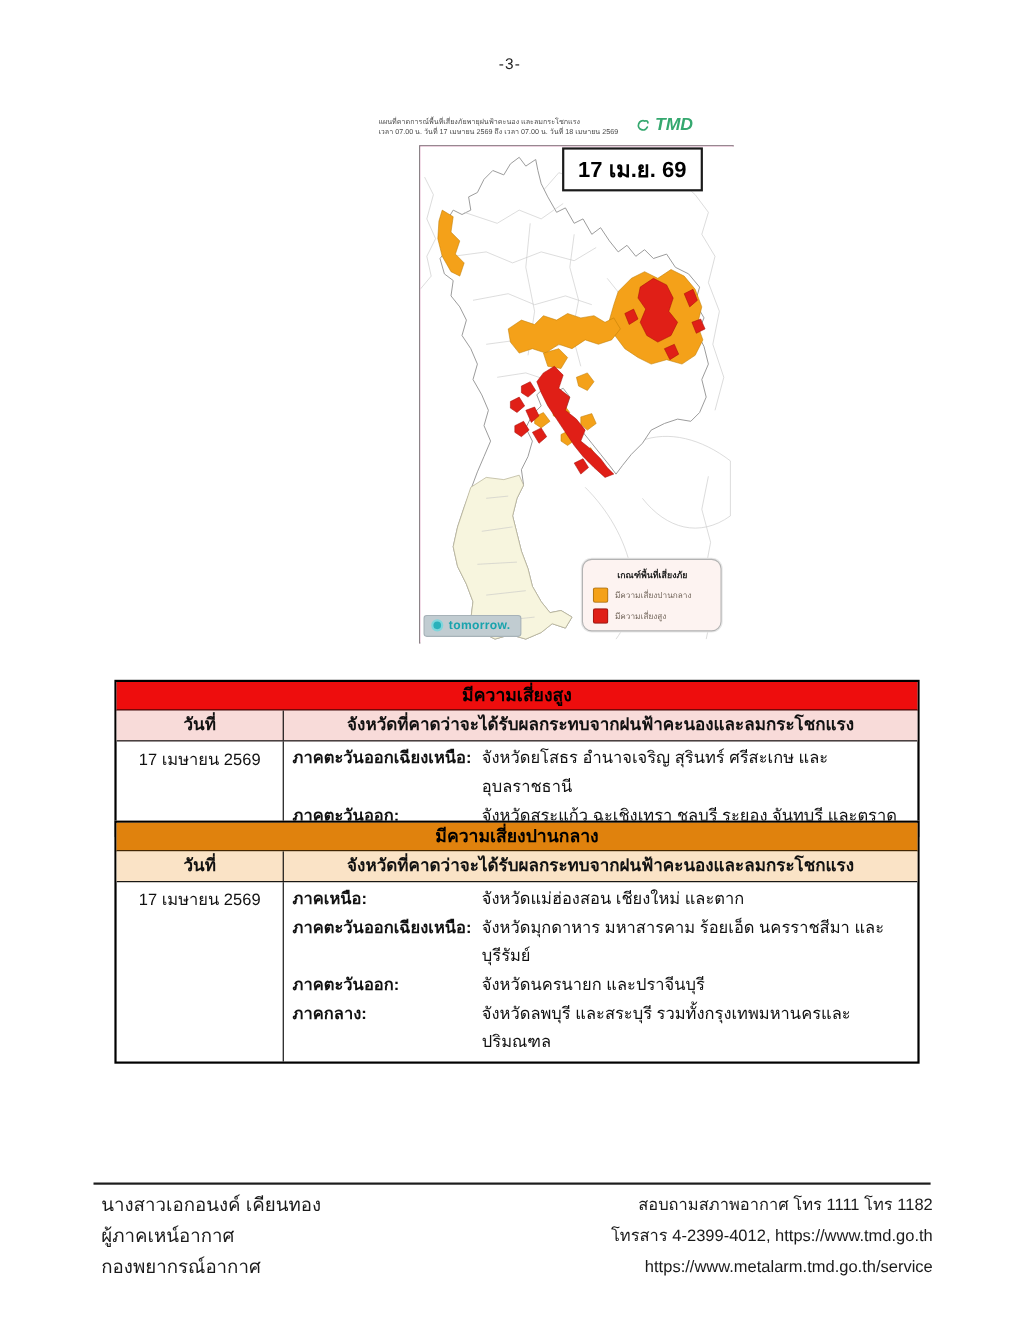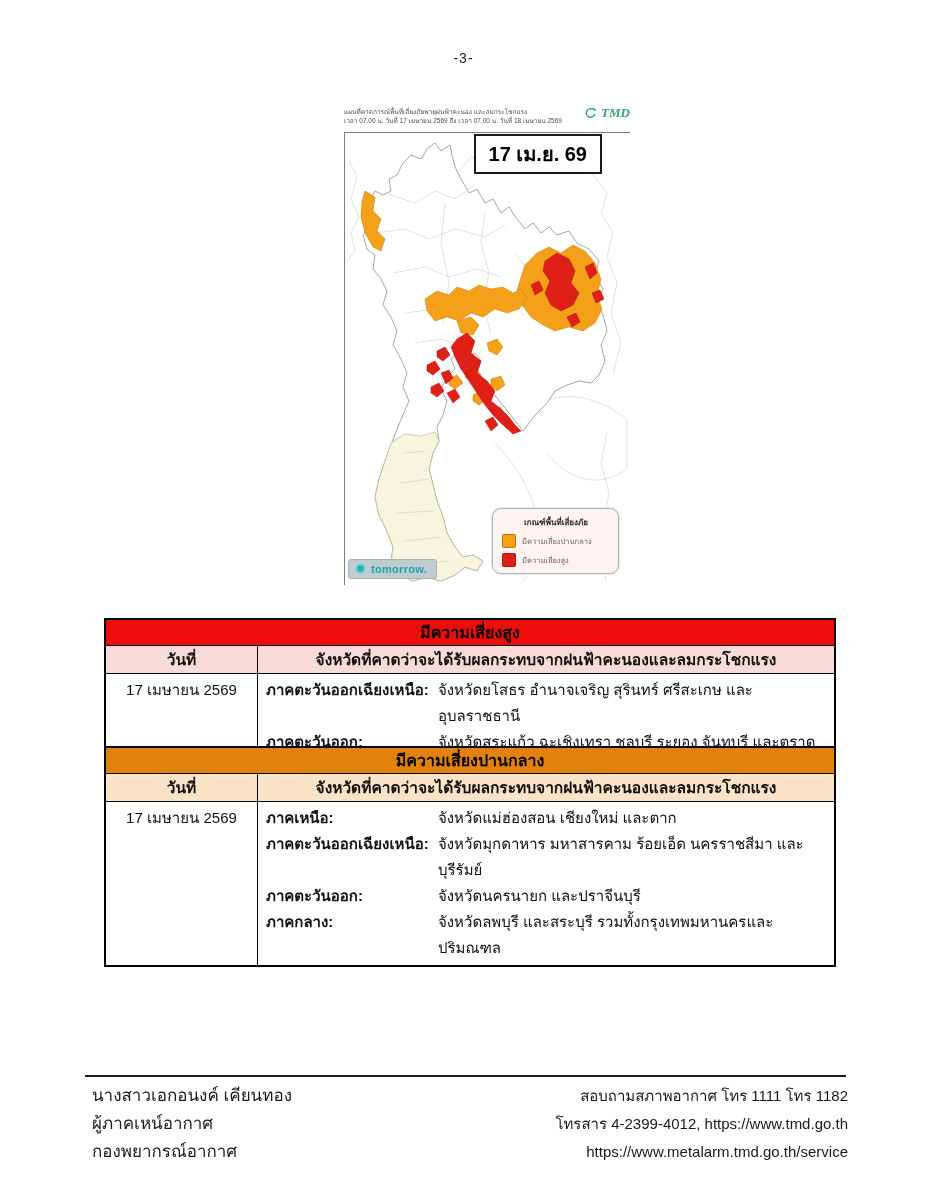--- a/index.html
+++ b/index.html
@@ -7,22 +7,22 @@
   body { width:927px; height:1200px; font-family:"Liberation Sans", sans-serif; color:#111; position:relative; }
   .page { position:relative; width:927px; height:1200px; background:#fff; overflow:hidden; }
 
   .page-number { position:absolute; top:50px; left:0; width:100%; text-align:center; font-size:14px; color:#222; letter-spacing:1px; }
 
   
   .map-block { position:absolute; left:344px; top:103px; width:286px; }
   .map-header { display:flex; justify-content:space-between; align-items:flex-start; height:29px; }
   .map-title { font-size:6.5px; line-height:9px; color:#4a4a4a; padding-top:4px; }
   .map-logos { display:flex; align-items:center; gap:4px; padding-top:2px; }
-  .tmd-logo-text { color:#35a86f; font-weight:bold; font-style:italic; font-size:13px;font-family:Liberation Serif, serif; }
-  .map-frame { position:relative; width:286px; height:453px; border:1px solid #7e7e7e; background:#f9a8d4; }
+  .tmd-logo-text { color:#35a86f; font-weight:bold; font-style:italic; font-size:16px; }
+  .map-frame { position:relative; width:286px; height:453px; border:1px solid #7e7e7e; background:#f9a8d4;margin-left:37px; }
   .map-frame svg { display:block; width:286px; height:453px; }
 
   .date-box { position:absolute; top:1px; right:27px; background:#fff; border:2px solid #1a1a1a; padding:2px 13px; font-size:20px; font-weight:bold; color:#000; z-index:3; }
 
   .legend { position:absolute; right:10px; bottom:10px; width:127px; background:#fdf3f1; border:1px solid #b3b3b3; border-radius:9px; padding:7px 8px 6px 9px; z-index:3; box-shadow:0 0 0 1px #e8e8e8; }
   .legend-title { font-size:8px; font-weight:bold; color:#1d1d1d; text-align:center; margin-bottom:5px; }
   .legend-item { display:flex; align-items:center; gap:6px; margin-bottom:5px; }
   .legend-item:last-child { margin-bottom:0; }
   .swatch { width:14px; height:14px; border-radius:2px; border:1px solid rgba(0,0,0,0.25); flex:0 0 auto; }
   .legend-label { font-size:7.5px; color:#6f6257; }

